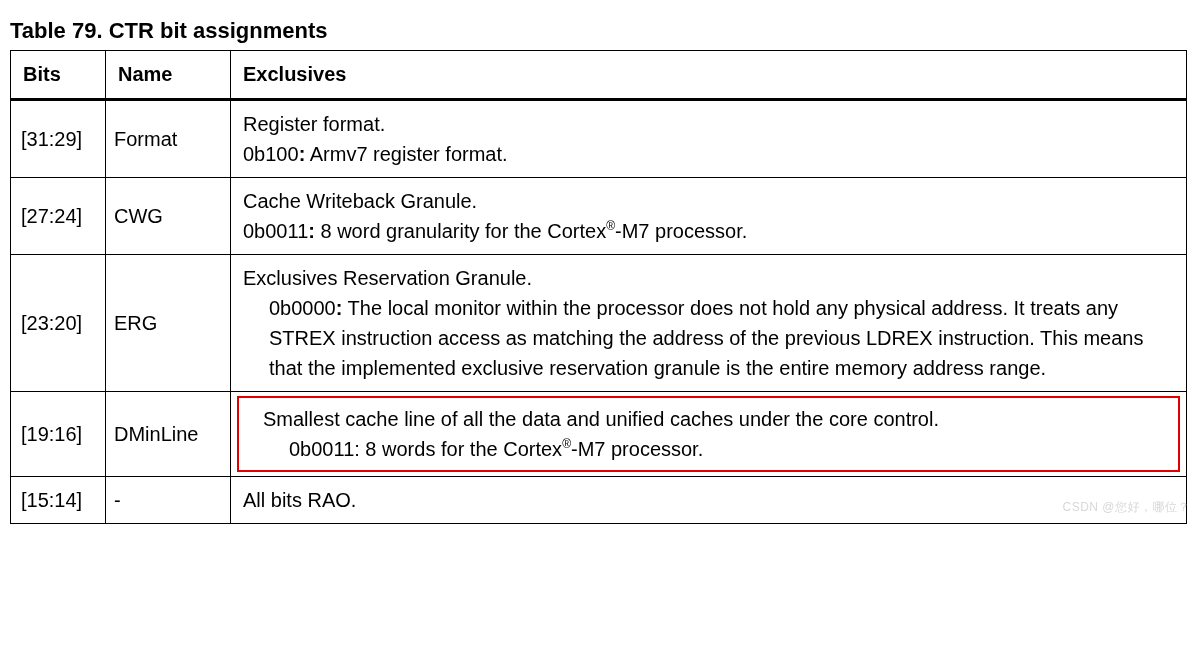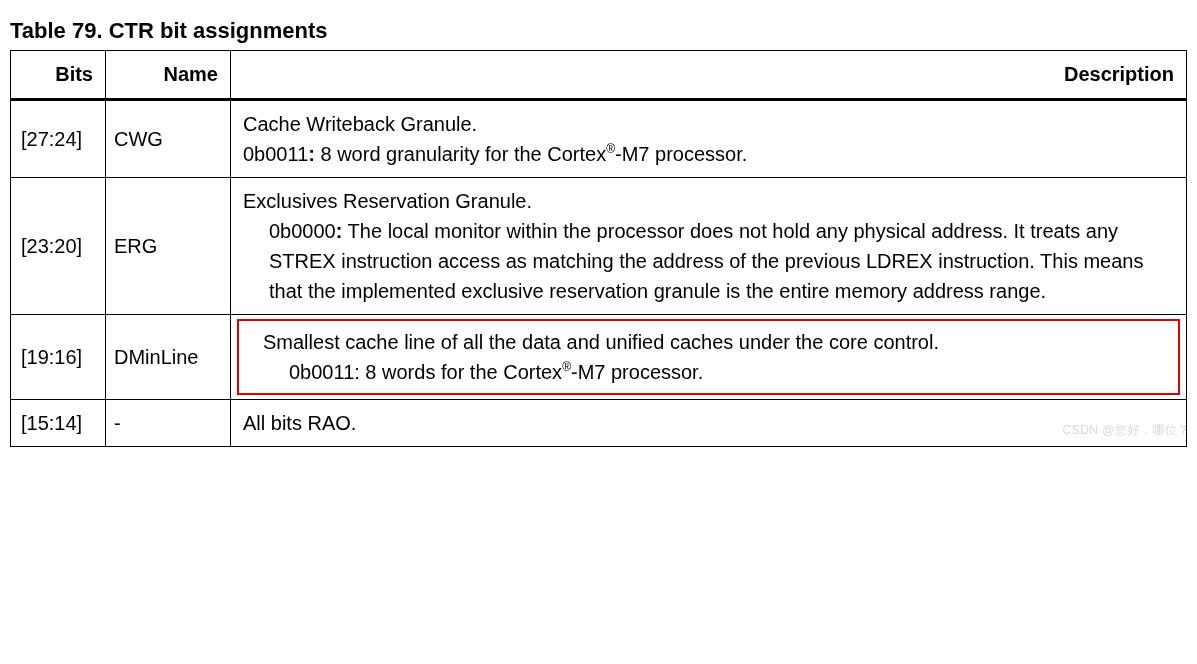--- a/index.html
+++ b/index.html
@@ -27,21 +27,21 @@
     }
     th, td {
       border: 1px solid #000;
       padding: 10px 12px;
       font-size: 20px;
       vertical-align: middle;
       text-align: left;
     }
     th {
       font-weight: bold;
-      text-align: right;
+      text-align: left;
       padding: 12px;
     }
     thead tr {
       border-bottom: 3px solid #000;
     }
     col.bits { width: 95px; }
     col.name { width: 125px; }
     col.desc { width: auto; }
     td.bits-cell { padding-left: 10px; }
     td.name-cell { padding-left: 8px; }
@@ -74,24 +74,32 @@
 <table>
   <colgroup>
     <col class="bits">
       <col class="name">
       <col class="desc">
   </colgroup>
   <thead>
     <tr>
       <th>Bits</th>
       <th>Name</th>
-      <th>Description</th>
+      <th>Exclusives</th>
     </tr>
   </thead>
   <tbody>
+    <tr>
+      <td class="bits-cell">[31:29]</td>
+      <td class="name-cell">Format</td>
+      <td class="desc-cell">
+        <span class="desc-line">Register format.</span>
+        <span class="desc-line"><span>0b100</span><span class="bold-label">:</span><span> Armv7 register format.</span></span>
+      </td>
+    </tr>
     <tr>
       <td class="bits-cell">[27:24]</td>
       <td class="name-cell">CWG</td>
       <td class="desc-cell">
         <span class="desc-line">Cache Writeback Granule.</span>
         <span class="desc-line"><span>0b0011</span><span class="bold-label">:</span><span> 8 word granularity for the Cortex</span><sup>®</sup><span>-M7 processor.</span></span>
       </td>
     </tr>
     <tr>
       <td class="bits-cell">[23:20]</td>

